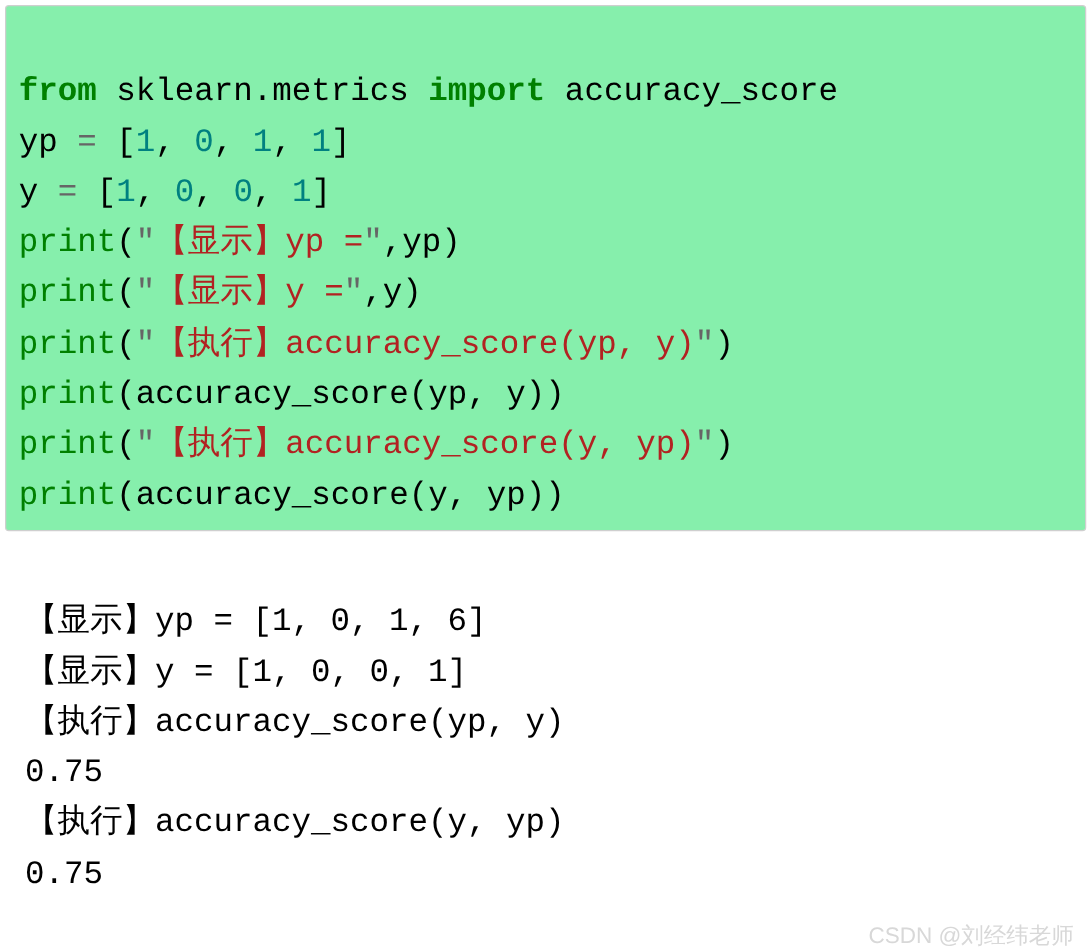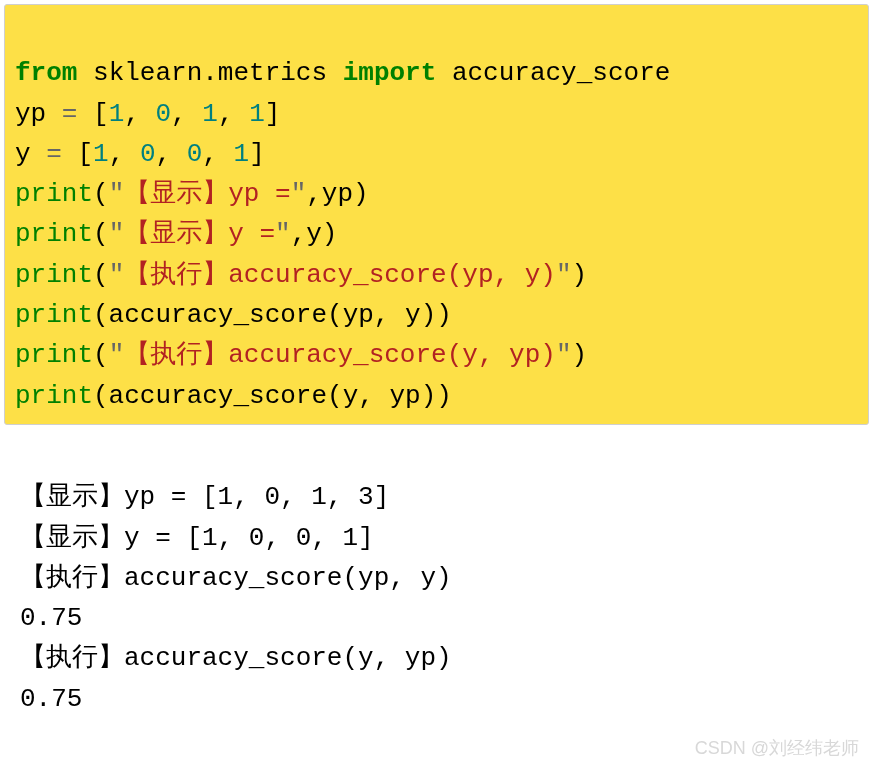--- a/index.html
+++ b/index.html
@@ -4,21 +4,21 @@
 <style>
   body {
     margin: 0;
     padding: 0;
     background: #ffffff;
     font-family: "Consolas", "Courier New", monospace;
     font-size: 26px;
     width: 873px;
   }
   .code-block {
-    background: #fde047;
+    background: #86efac;
     border: 1px solid #cfcfcf;
     border-radius: 3px;
     padding: 8px 10px;
     margin: 4px;
     line-height: 1.55;
     white-space: pre;
     color: #000;
   }
   .output-block {
     background: #ffffff;
@@ -53,20 +53,20 @@
 <span><span class="nm">yp </span><span class="op">=</span><span> </span><span class="nm">[</span><span class="num">1</span><span class="nm">, </span><span class="num">0</span><span class="nm">, </span><span class="num">1</span><span class="nm">, </span><span class="num">1</span><span class="nm">]</span></span>
 <span><span class="nm">y </span><span class="op">=</span><span> </span><span class="nm">[</span><span class="num">1</span><span class="nm">, </span><span class="num">0</span><span class="nm">, </span><span class="num">0</span><span class="nm">, </span><span class="num">1</span><span class="nm">]</span></span>
 <span><span class="fn">print</span><span class="nm">(</span><span class="qt">"</span><span class="str">【显示】yp =</span><span class="qt">"</span><span class="nm">,yp)</span></span>
 <span><span class="fn">print</span><span class="nm">(</span><span class="qt">"</span><span class="str">【显示】y =</span><span class="qt">"</span><span class="nm">,y)</span></span>
 <span><span class="fn">print</span><span class="nm">(</span><span class="qt">"</span><span class="str">【执行】accuracy_score(yp, y)</span><span class="qt">"</span><span class="nm">)</span></span>
 <span><span class="fn">print</span><span class="nm">(accuracy_score(yp, y))</span></span>
 <span><span class="fn">print</span><span class="nm">(</span><span class="qt">"</span><span class="str">【执行】accuracy_score(y, yp)</span><span class="qt">"</span><span class="nm">)</span></span>
 <span><span class="fn">print</span><span class="nm">(accuracy_score(y, yp))</span></span></div>
 
 <div class="output-block">
-<span>【显示】yp = [1, 0, 1, 3]</span>
+<span>【显示】yp = [1, 0, 1, 6]</span>
 <span>【显示】y = [1, 0, 0, 1]</span>
 <span>【执行】accuracy_score(yp, y)</span>
 <span>0.75</span>
 <span>【执行】accuracy_score(y, yp)</span>
 <span>0.75</span>
 <div class="watermark">CSDN @刘经纬老师</div>
 </div>
 
 </body></html>

